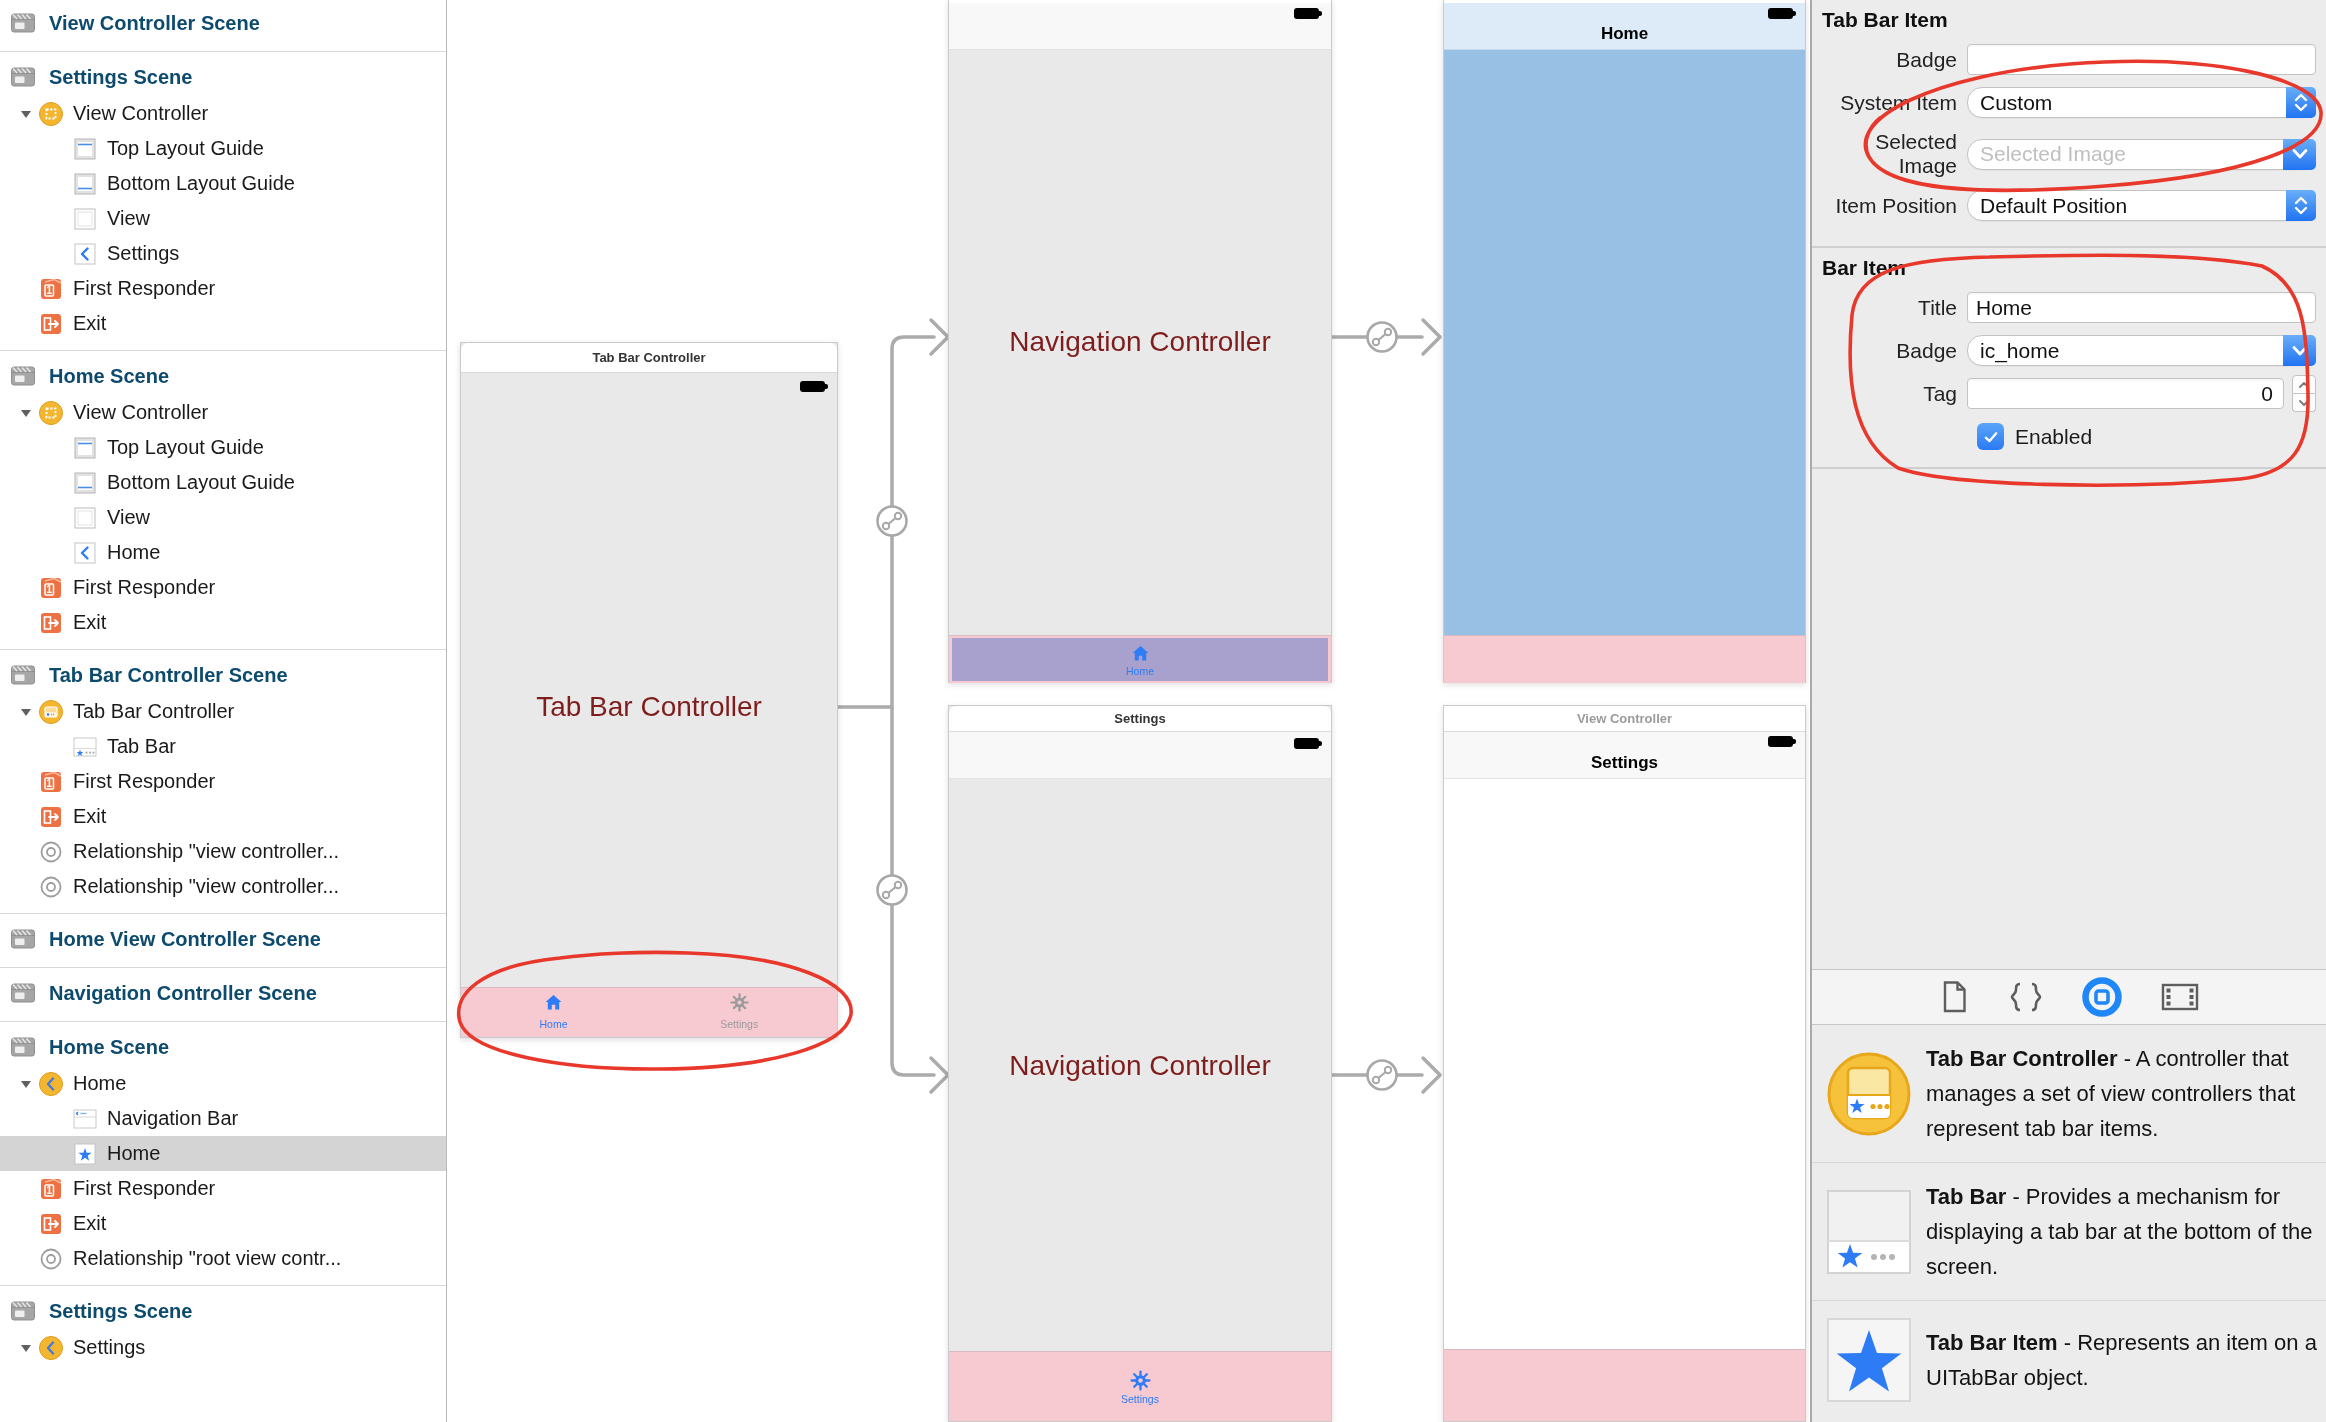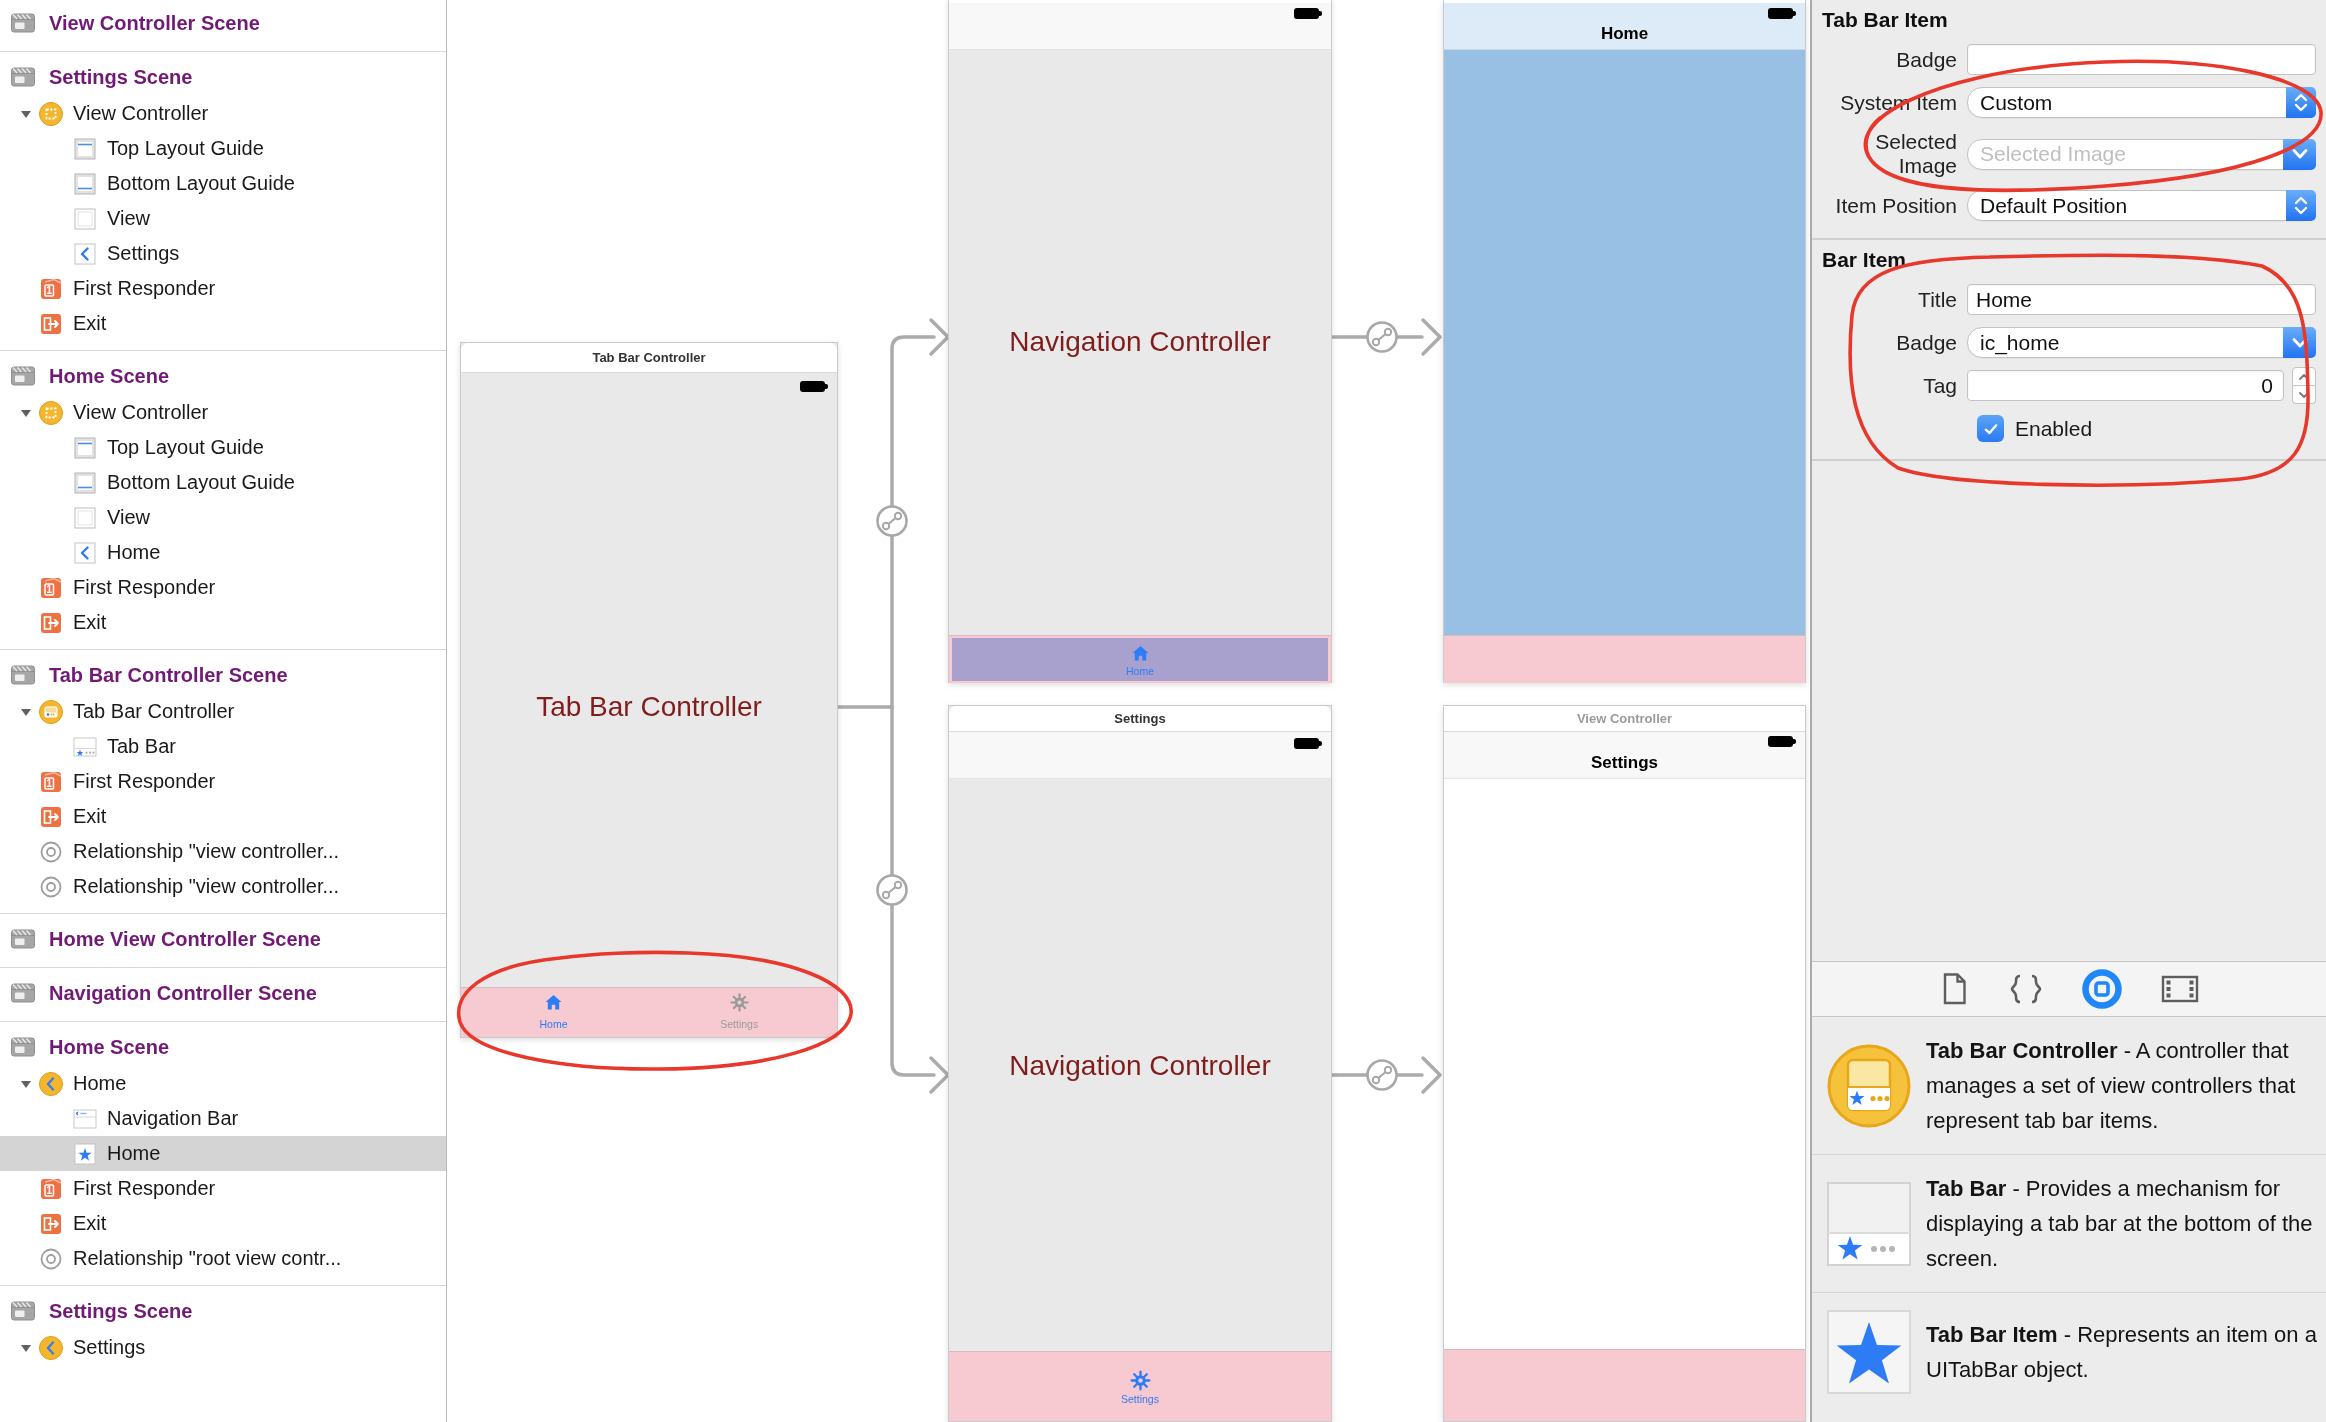--- a/index.html
+++ b/index.html
@@ -4,21 +4,21 @@
 <style>
   * { box-sizing: border-box; }
   html,body { margin:0; padding:0; }
   body {
     width:2326px; height:1422px; position:relative; overflow:hidden;
     background:#fff; font-family:"Liberation Sans", sans-serif; color:#111;
   }
   
   #sidebar { position:absolute; left:0; top:0; width:447px; height:1422px;
     background:#fff; border-right:1px solid #B9B9B9; overflow:hidden; padding-top:4px; }
-  .sb-h { height:38px; display:flex; align-items:center; padding-left:10px; font-size:20px; font-weight:bold; color:#701a75; }
+  .sb-h { height:38px; display:flex; align-items:center; padding-left:10px; font-size:20px; font-weight:bold; color:#0c4a6e; }
   .sb-h .sb-ic { margin-right:13px; }
   .sb-sep { border-top:1px solid #D8D8D8; margin:9px 0 6px 0; }
   .sb-i { height:35px; display:flex; align-items:center; font-size:20px; color:#1a1a1a; }
   .sb-i .lbl, .sb-h .lbl { white-space:nowrap; }
   .sb-i.d1 { padding-left:14px; }
   .sb-i.d2 { padding-left:72px; }
   .sb-i.selected { background:#D4D4D4; }
   .tri { width:24px; display:flex; align-items:center; justify-content:center; flex:none; }
   .sb-ic { width:26px; height:26px; flex:none; display:flex; align-items:center; justify-content:center; margin-right:9px; }
   
@@ -40,21 +40,21 @@
   .tbc-tab.active .tlabel { color:#2E7CF6; }
   .tbc-tab.inactive .tlabel { color:#9B9B9B; }
   .purple { position:absolute; inset:2px 3px 2px 3px; background:#A8A1CE; display:flex; flex-direction:column; align-items:center; justify-content:center; }
   .minilabel { font-size:10.5px; color:#2E7CF6; margin-top:1px; }
   .baritems { display:flex; flex-direction:column; align-items:center; justify-content:center; height:100%; }
   
   #inspector { position:absolute; left:1810px; top:0; width:516px; height:1422px;
     background:#ECECEC; border-left:2px solid #ABABAB; }
   .insp-sec { border-bottom:2px solid #CFCFCF; padding-bottom:17px; }
   .insp-title { font-size:21px; font-weight:bold; color:#101010; margin:8px 0 0 10px; }
-  .frow { display:flex; align-items:center; margin:12px 10px 0 0; }
+  .frow { display:flex; align-items:center; margin:12px 10px 8px 0; }
   .flabel { width:155px; text-align:right; padding-right:10px; font-size:21px; color:#222; flex:none; }
   .fctrl { flex:1; position:relative; height:31px; }
   .fld { width:100%; height:31px; border:1px solid #C3C3C3; border-radius:4px; background:#fff;
     font-family:"Liberation Sans",sans-serif; font-size:21px; color:#111; padding:0 8px;
     box-shadow: inset 0 1px 2px rgba(0,0,0,.05); }
   .fld.num { text-align:right; padding-right:10px; width:calc(100% - 32px); }
   .popup, .combo { position:relative; height:31px; border:1px solid #C3C3C3; border-radius:15px;
     background:#fff; display:flex; align-items:center; padding:0 42px 0 12px; font-size:21px; color:#111;
     box-shadow:0 1px 1px rgba(0,0,0,.04); }
   .cap { position:absolute; top:-1px; right:-1px; bottom:-1px; width:30px; border-radius:0 5px 5px 0;

